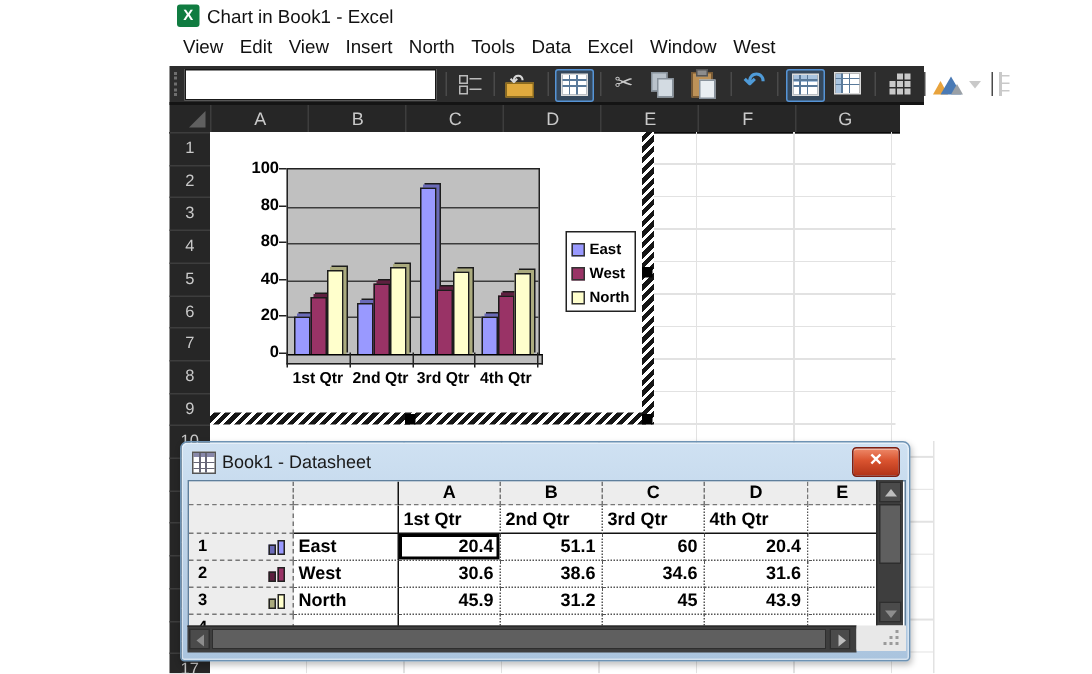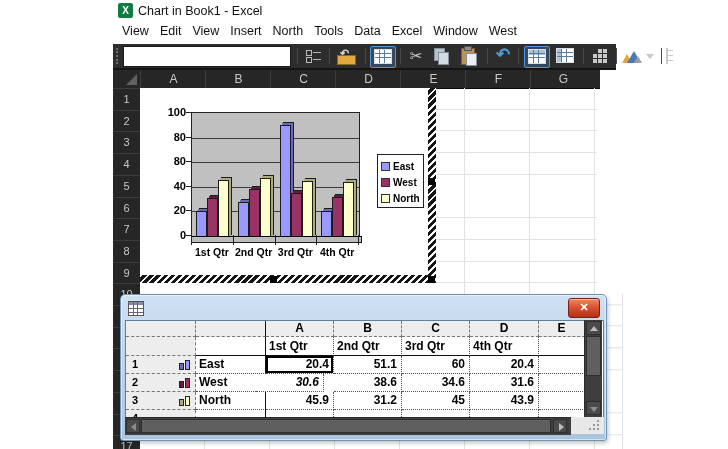--- a/index.html
+++ b/index.html
@@ -272,20 +272,21 @@
       <div class="xtick" style="left: 134.5px; top: 147px;"></div>
       <div class="catlab" style="left: 134.5px; width: 41.75px;">3rd Qtr</div>
       <div class="xtick" style="left: 176.3px; top: 147px;"></div>
       <div class="catlab" style="left: 176.3px; width: 41.75px;">4th Qtr</div>
       <div class="xtick" style="left: 218px; top: 147px;"></div>
     </div>
 
   <div class="abs" id="datasheet-window">
     <div class="abs" id="ds-titlebar">
       <div class="abs" id="ds-icon"></div>
+      <div class="abs" id="ds-title">Book1 - Datasheet</div>
       <div class="abs" id="ds-close">✕</div>
     </div>
     <div class="abs" id="ds-content">
         <div class="ds-cell ds-hdr" style="left: 0px; top: 0px; width: 70px; height: 16px;"></div>
         <div class="ds-cell ds-hdr" style="left: 70px; top: 0px; width: 70px; height: 16px; border-right: 1px solid rgb(17, 17, 17);"></div>
         <div class="ds-cell ds-hdr" style="left: 140px; top: 0px; width: 68px; height: 16px; line-height: 15px;">A</div>
         <div class="ds-cell ds-hdr" style="left: 208px; top: 0px; width: 68px; height: 16px; line-height: 15px;">B</div>
         <div class="ds-cell ds-hdr" style="left: 276px; top: 0px; width: 68px; height: 16px; line-height: 15px;">C</div>
         <div class="ds-cell ds-hdr" style="left: 344px; top: 0px; width: 69px; height: 16px; line-height: 15px;">D</div>
         <div class="ds-cell ds-hdr" style="left: 413px; top: 0px; width: 46px; height: 16px; line-height: 15px;">E</div>
@@ -310,21 +311,21 @@
         <div class="ds-cell ds-num" style="left: 344px; top: 35px; width: 69px; height: 18px;">20.4</div>
         <div class="ds-cell ds-num" style="left: 413px; top: 35px; width: 46px; height: 18px;"></div>
         <div class="ds-cell ds-hdr" style="left: 0px; top: 53px; width: 70px; height: 18px;">
           <div style="position: absolute; left: 6px; top: 2px; font-size: 11px;">2</div>
           <div class="mini-icon">
             <div class="mini-bar" style="left: 0px; height: 7px; background: rgb(94, 31, 63);"></div>
             <div class="mini-bar" style="left: 6px; height: 10px; background: rgb(153, 51, 102);"></div>
           </div>
         </div>
         <div class="ds-cell ds-name" style="left: 70px; top: 53px; width: 70px; height: 18px;">West</div>
-        <div class="ds-cell ds-num" style="left: 130px; top: 53px; width: 68px; height: 18px; font-style: italic;">30.6</div>
+        <div class="ds-cell ds-num" style="left: 140px; top: 53px; width: 68px; height: 18px;">30.6</div>
         <div class="ds-cell ds-num" style="left: 208px; top: 53px; width: 68px; height: 18px;">38.6</div>
         <div class="ds-cell ds-num" style="left: 276px; top: 53px; width: 68px; height: 18px;">34.6</div>
         <div class="ds-cell ds-num" style="left: 344px; top: 53px; width: 69px; height: 18px;">31.6</div>
         <div class="ds-cell ds-num" style="left: 413px; top: 53px; width: 46px; height: 18px;"></div>
         <div class="ds-cell ds-hdr" style="left: 0px; top: 71px; width: 70px; height: 18px;">
           <div style="position: absolute; left: 6px; top: 2px; font-size: 11px;">3</div>
           <div class="mini-icon">
             <div class="mini-bar" style="left: 0px; height: 7px; background: rgb(171, 171, 126);"></div>
             <div class="mini-bar" style="left: 6px; height: 10px; background: rgb(255, 255, 204);"></div>
           </div>

